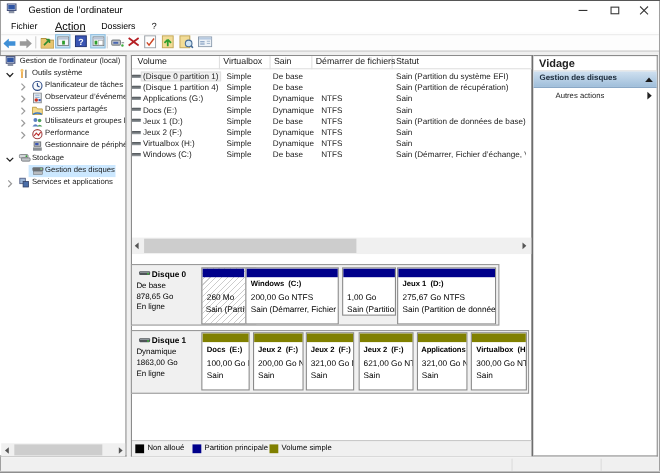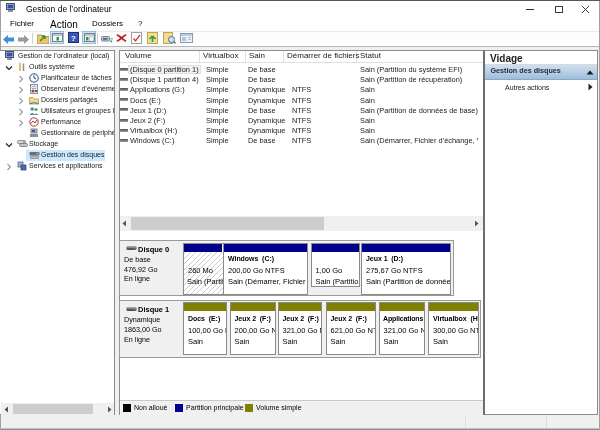--- a/index.html
+++ b/index.html
@@ -318,21 +318,21 @@
 <div class="abs" style="left:131px;top:217px;width:193px;height:13px;background:#cdcdcd;"></div>
 
 <div class="abs" style="left:119px;top:240px;width:335px;height:56px;background:#f0f0f0;border:1px solid #9a9a9a;"></div>
 <svg class="abs" style="left:126px;top:246px" width="11" height="5" viewBox="0 0 11 5">
   <rect x="0.5" y="0.5" width="10" height="3.6" rx="1" fill="#4e5357"></rect>
   <rect x="1.2" y="1.1" width="8.6" height="1" fill="#8d9499"></rect>
   <circle cx="8.6" cy="2.9" r="0.9" fill="#3fae3f"></circle>
 </svg>
 <div class="t b" style="left:138px;top:244.5px;font-size:7.5px;color:#000;">Disque 0</div>
 <div class="t" style="left:124px;top:255px;font-size:7.2px;color:#000;">De base</div>
-<div class="t" style="left:124px;top:264.5px;font-size:7.2px;color:#000;">476,92 Go</div>
+<div class="t" style="left:124px;top:264.5px;font-size:7.2px;color:#000;">878,65 Go</div>
 <div class="t" style="left:124px;top:274px;font-size:7.2px;color:#000;">En ligne</div>
 
 <div class="abs" style="left:183px;top:243px;width:18px;height:52px;border:1px solid #8a8a8a;background:repeating-linear-gradient(135deg,#ffffff 0px,#ffffff 3px,#cdcdcd 3px,#cdcdcd 3.7px);overflow:hidden;padding-left:48px;">
   <div class="abs" style="left:0;top:0;width:38px;height:7.5px;background:#00008b;"></div>
   <div class="pt" style="left:4px;top:22px;">260 Mo</div>
   <div class="pt" style="left:3px;top:33px;">Sain (Partition du système EFI)</div>
 </div>
 
 <div class="abs" style="left:223px;top:243px;width:85px;height:52px;border:1px solid #8a8a8a;background:#fff;overflow:hidden;">
   <div class="abs" style="left:0;top:0;width:85px;height:7.5px;background:#00008b;"></div>

